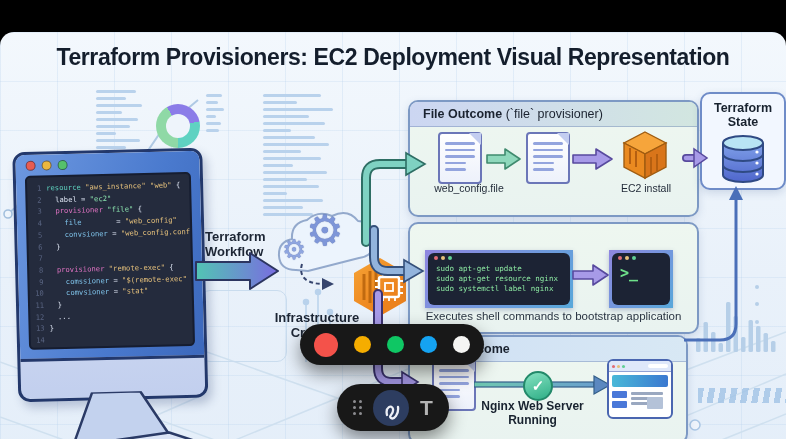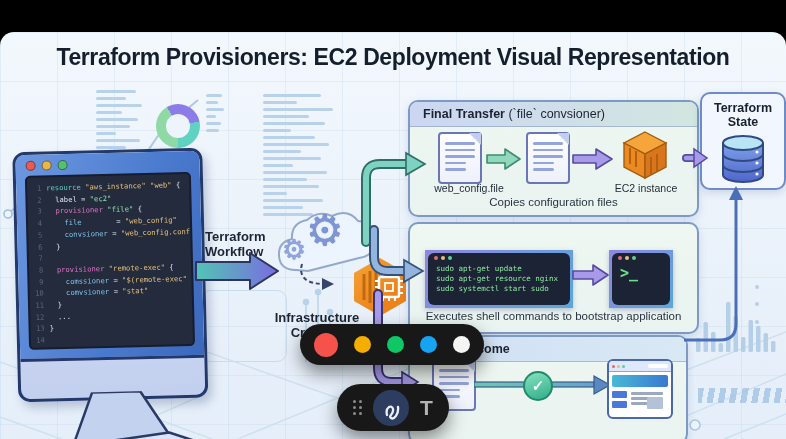--- a/index.html
+++ b/index.html
@@ -243,21 +243,21 @@
           <rect x="25" y="19" width="20" height="20" rx="2" fill="none" stroke="#fff" stroke-width="2.4"></rect>
           <rect x="31" y="25" width="8" height="8" fill="none" stroke="#fff" stroke-width="1.8"></rect>
           <path d="M29,15 V19 M35,15 V19 M41,15 V19 M29,39 V43 M35,39 V43 M41,39 V43 M21,23 H25 M21,29 H25 M21,35 H25 M45,23 H49 M45,29 H49 M45,35 H49" stroke="#fff" stroke-width="1.8"></path>
         </svg>
       </div>
     </div>
     <div class="abs biglabel" style="left:252px;top:278px;width:130px;text-align:center;">Infrastructure
 Creation</div>
 
     <div class="abs infobox" id="box1" style="left:408px;top:68px;width:287px;height:113px;">
-      <div class="boxhead"><span class="hb">Final Transfer</span><span class="hr"> (`file` convsioner)</span></div>
+      <div class="boxhead"><span class="hb">File Outcome</span><span class="hr"> (`file` provisioner)</span></div>
       <div class="doc" style="left:28px;top:30px;">
         <div class="fold"></div>
           <div class="ln" style="margin-top:8px"></div>
           <div class="ln"></div>
           <div class="ln"></div>
           <div class="ln short"></div>
           <div class="ln short"></div>
       </div>
       <svg class="abs" style="left:76px;top:44px;" width="36" height="26">
         <polygon points="1,9 19,9 19,3 34,13 19,23 19,17 1,17" fill="#8fd8bc" stroke="#3f8a6e" stroke-width="1.6" stroke-linejoin="round"></polygon>
@@ -273,36 +273,35 @@
       <svg class="abs" style="left:162px;top:44px;" width="42" height="26">
         <polygon points="1,9 24,9 24,3 40,13 24,23 24,17 1,17" fill="#a79ae8" stroke="#584a9e" stroke-width="1.6" stroke-linejoin="round"></polygon>
       </svg>
       <svg class="abs" style="left:212px;top:28px;" width="46" height="50">
         <polygon points="23,2 44,13 23,24 2,13" fill="#f6a53b" stroke="#a05c10" stroke-width="1.4"></polygon>
         <polygon points="2,13 23,24 23,48 2,37" fill="#ea8a20" stroke="#a05c10" stroke-width="1.4"></polygon>
         <polygon points="44,13 23,24 23,48 44,37" fill="#d9751a" stroke="#a05c10" stroke-width="1.4"></polygon>
         <path d="M8,18 V34 M14,21 V37 M29,27 V44 M35,24 V41" stroke="#b55f10" stroke-width="2"></path>
       </svg>
       <div class="minilabel" style="left:4px;top:80px;width:110px;">web_config.file</div>
-      <div class="minilabel" style="left:196px;top:80px;width:80px;">EC2 instance</div>
-      <div class="caption" style="top:94px;">Copies configuration files</div>
+      <div class="minilabel" style="left:196px;top:80px;width:80px;">EC2 install</div>
     </div>
 
     <div class="abs infobox" id="box2" style="left:408px;top:190px;width:287px;height:108px;">
       <div class="term" style="left:15px;top:26px;width:142px;height:52px;">
         <div class="term-in">
           <div class="tdots">
               <span class="dot" style="background:#e06c75"></span>
               <span class="dot" style="background:#e5c07b"></span>
               <span class="dot" style="background:#61d095"></span>
             </div>
           <div id="term-lines">
               <div class="tline">sudo apt-get update</div>
               <div class="tline">sudo apt-get resource nginx</div>
-              <div class="tline">sudo systemctl start sudo</div>
+              <div class="tline">sudo systemctl label nginx</div>
             </div>
         </div>
       </div>
       <svg class="abs" style="left:162px;top:38px;" width="38" height="26">
         <polygon points="1,9 21,9 21,3 36,13 21,23 21,17 1,17" fill="#a79ae8" stroke="#584a9e" stroke-width="1.6" stroke-linejoin="round"></polygon>
       </svg>
       <div class="term" style="left:199px;top:26px;width:58px;height:52px;">
         <div class="term-in">
           <div class="tdots">
               <span class="dot" style="background:#e06c75"></span>
@@ -344,20 +343,22 @@
             <span class="pill"></span>
           </div>
         <div class="hero"></div>
         <div class="blk" style="left:3px;top:30px;width:15px;height:7px;"></div>
         <div class="blk" style="left:3px;top:40px;width:15px;height:7px;"></div>
         <div class="gln" style="left:22px;top:31px;width:32px;"></div>
         <div class="gln" style="left:22px;top:36px;width:26px;"></div>
         <div class="gln" style="left:22px;top:41px;width:30px;"></div>
         <div class="gblk" style="left:38px;top:36px;width:16px;height:12px;"></div>
       </div>
+      <div class="abs" style="left:55px;top:62px;width:135px;text-align:center;font-size:12px;font-weight:800;color:#18222f;line-height:1.2;white-space:pre-line;">Nginx Web Server
+Running</div>
     </div>
 
     <div class="abs" id="statebox">
       <div class="lbl">Terraform
 State</div>
       <svg style="position:absolute;left:18px;top:40px;" width="46" height="52">
         <defs>
             <linearGradient id="dbg" x1="0" y1="0" x2="0" y2="1">
           <stop offset="0" stop-color="#7fa0e8"></stop>
               <stop offset="1" stop-color="#4f66cc"></stop>

